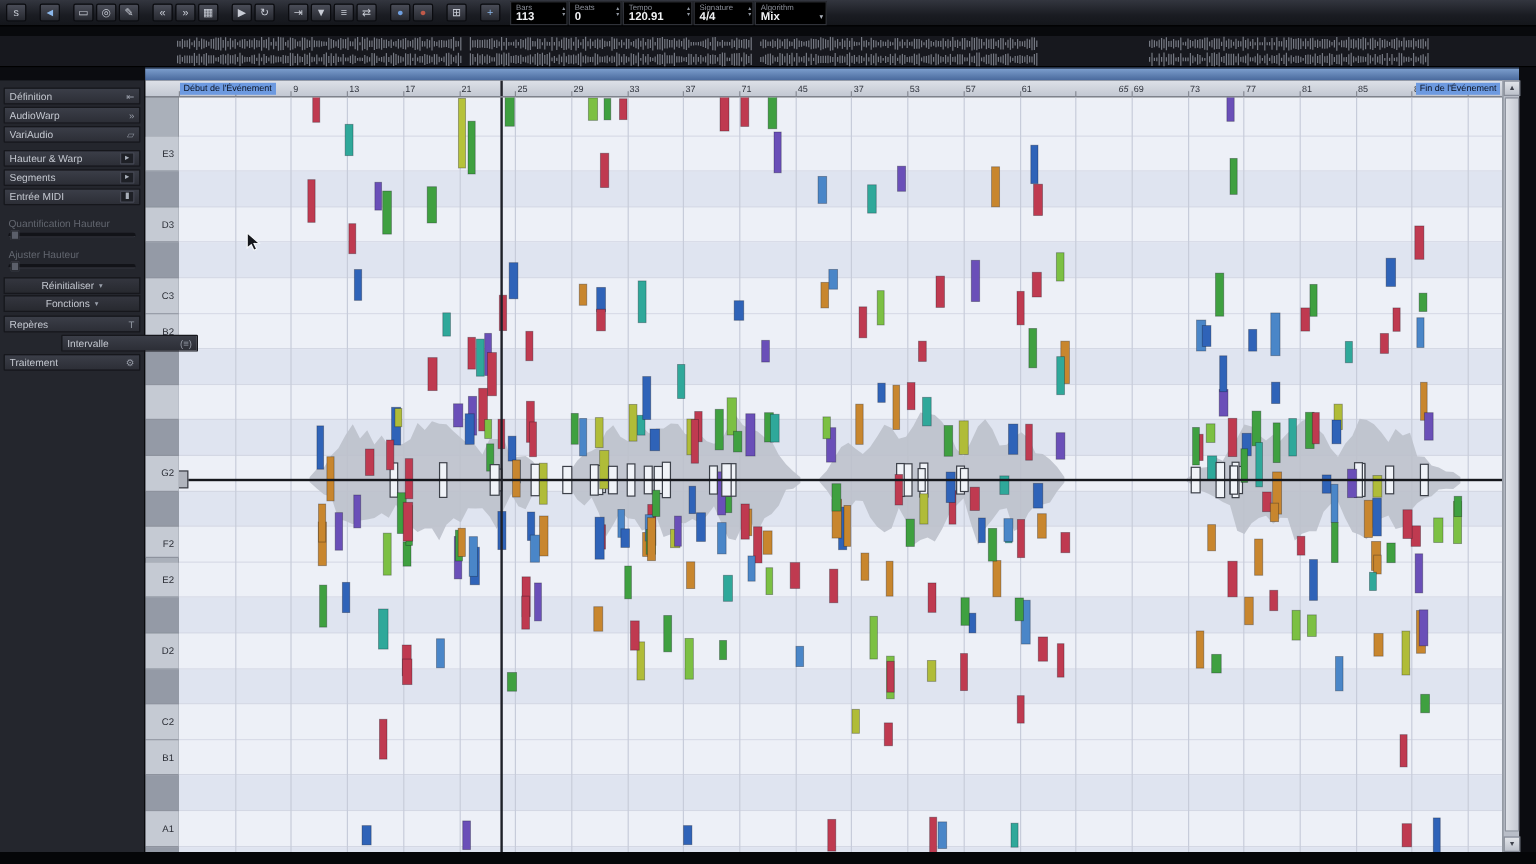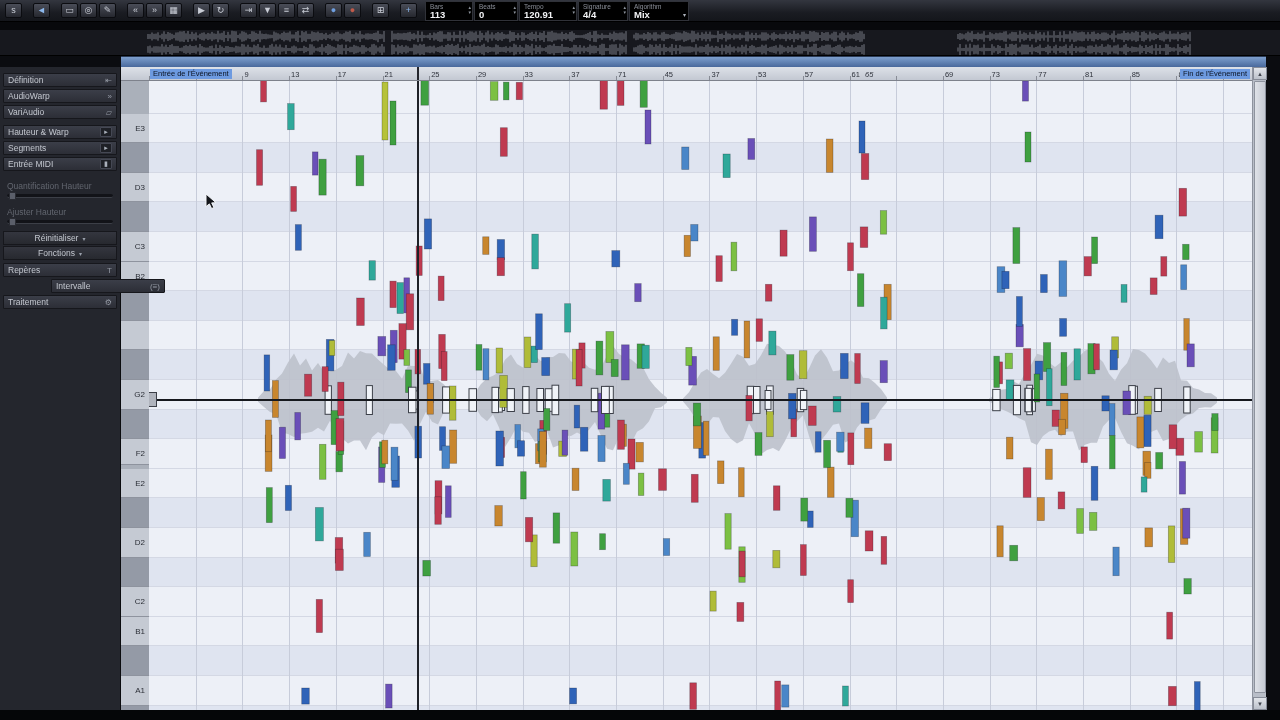--- a/index.html
+++ b/index.html
@@ -1127,21 +1127,21 @@
         <span class="sb-label">Intervalle</span>
         <span class="sb-icon">(≡)</span>
       </div>
       <div class="sb-row sb-head" style="top: 228px; align-items: center;">
         <span class="sb-label">Traitement</span>
         <span class="sb-icon">⚙</span>
       </div>
     </div>
 
   <div class="ruler-row" id="ruler">
-    <span class="evt-label start">Entrée de l'Événement</span>
+    <span class="evt-label start">Début de l'Événement</span>
     <span class="evt-label end">Fin de l'Événement</span>
     <div class="ruler-playhead"></div>
   <span class="ruler-num" style="left: 28px;">1</span>
       <i class="ruler-tick" style="left: 28px;"></i>
       <span class="ruler-num" style="left: 74.7px;">5</span>
       <i class="ruler-tick" style="left: 74.7px;"></i>
       <span class="ruler-num" style="left: 121.4px;">9</span>
       <i class="ruler-tick" style="left: 121.4px;"></i>
       <span class="ruler-num" style="left: 168.1px;">13</span>
       <i class="ruler-tick" style="left: 168.1px;"></i>
@@ -1162,21 +1162,21 @@
       <span class="ruler-num" style="left: 541.7px;">45</span>
       <i class="ruler-tick" style="left: 541.7px;"></i>
       <span class="ruler-num" style="left: 588.4px;">37</span>
       <i class="ruler-tick" style="left: 588.4px;"></i>
       <span class="ruler-num" style="left: 635.1px;">53</span>
       <i class="ruler-tick" style="left: 635.1px;"></i>
       <span class="ruler-num" style="left: 681.8px;">57</span>
       <i class="ruler-tick" style="left: 681.8px;"></i>
       <span class="ruler-num" style="left: 728.5px;">61</span>
       <i class="ruler-tick" style="left: 728.5px;"></i>
-      <span class="ruler-num" style="left: 742px; font-style: italic;">65</span>
+      <span class="ruler-num" style="left: 809px; font-style: italic;">65</span>
       <i class="ruler-tick" style="left: 775.2px;"></i>
       <span class="ruler-num" style="left: 821.9px;">69</span>
       <i class="ruler-tick" style="left: 821.9px;"></i>
       <span class="ruler-num" style="left: 868.6px;">73</span>
       <i class="ruler-tick" style="left: 868.6px;"></i>
       <span class="ruler-num" style="left: 915.3px;">77</span>
       <i class="ruler-tick" style="left: 915.3px;"></i>
       <span class="ruler-num" style="left: 962px;">81</span>
       <i class="ruler-tick" style="left: 962px;"></i>
       <span class="ruler-num" style="left: 1008.7px;">85</span>

